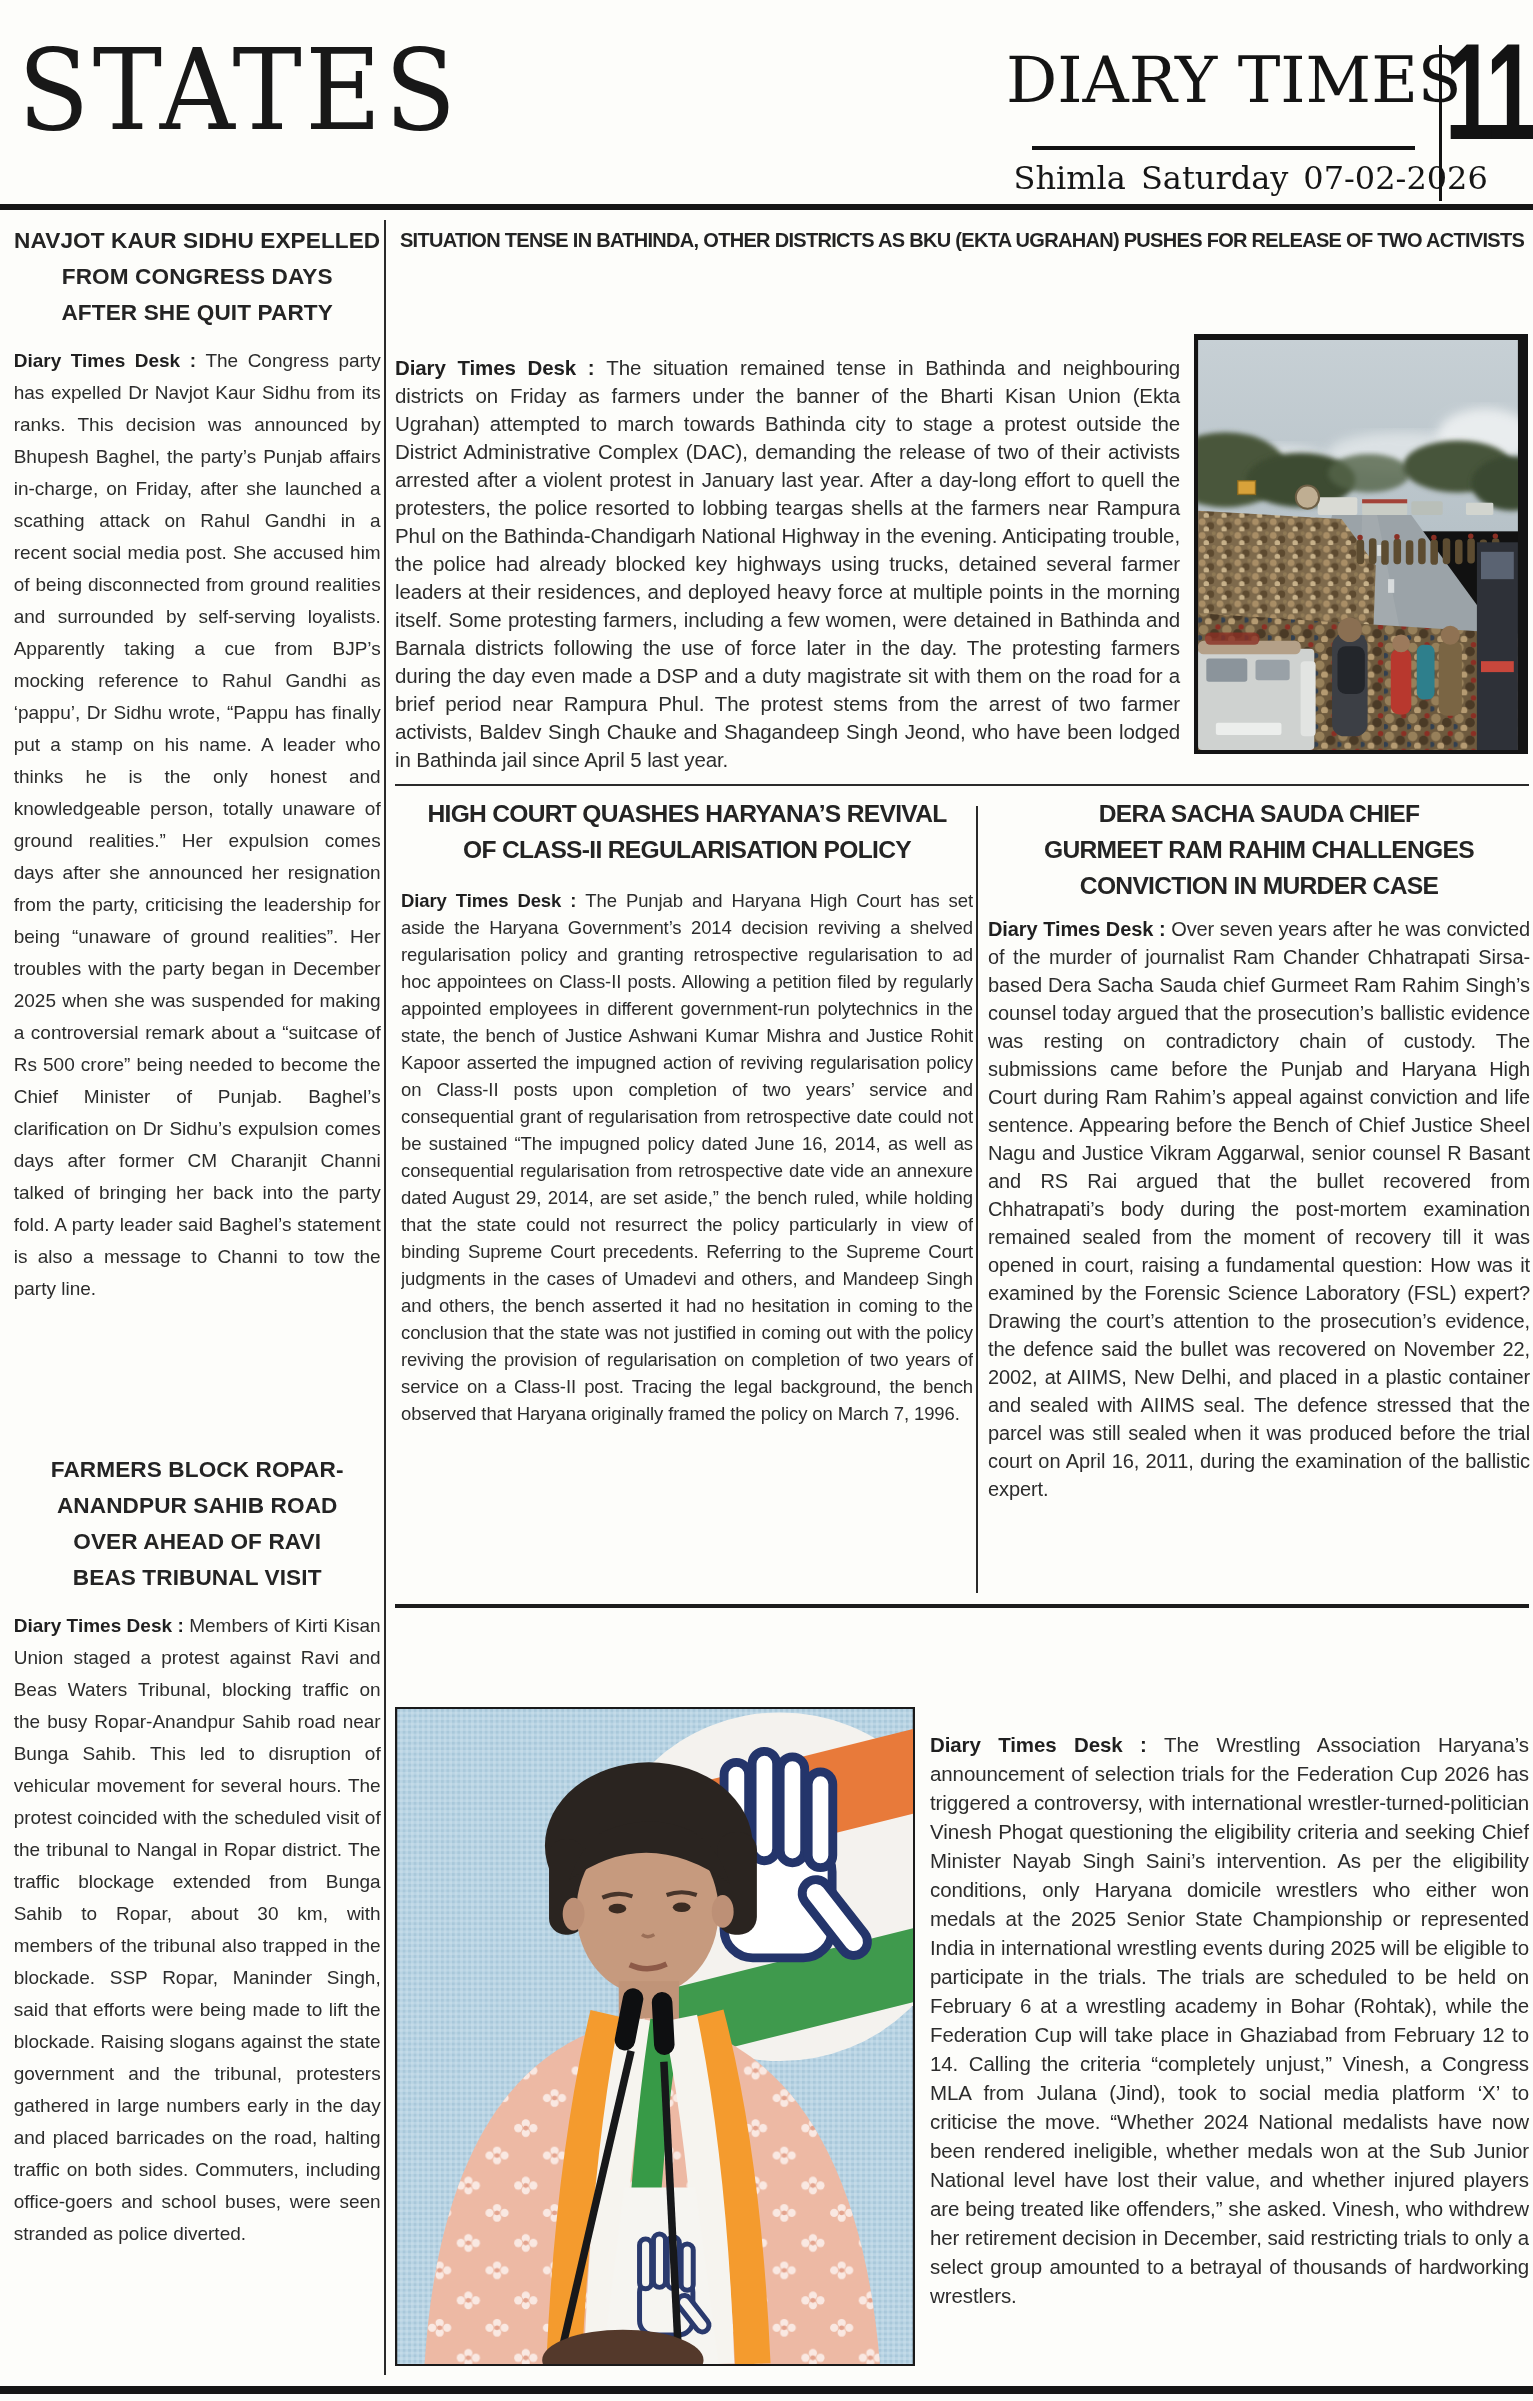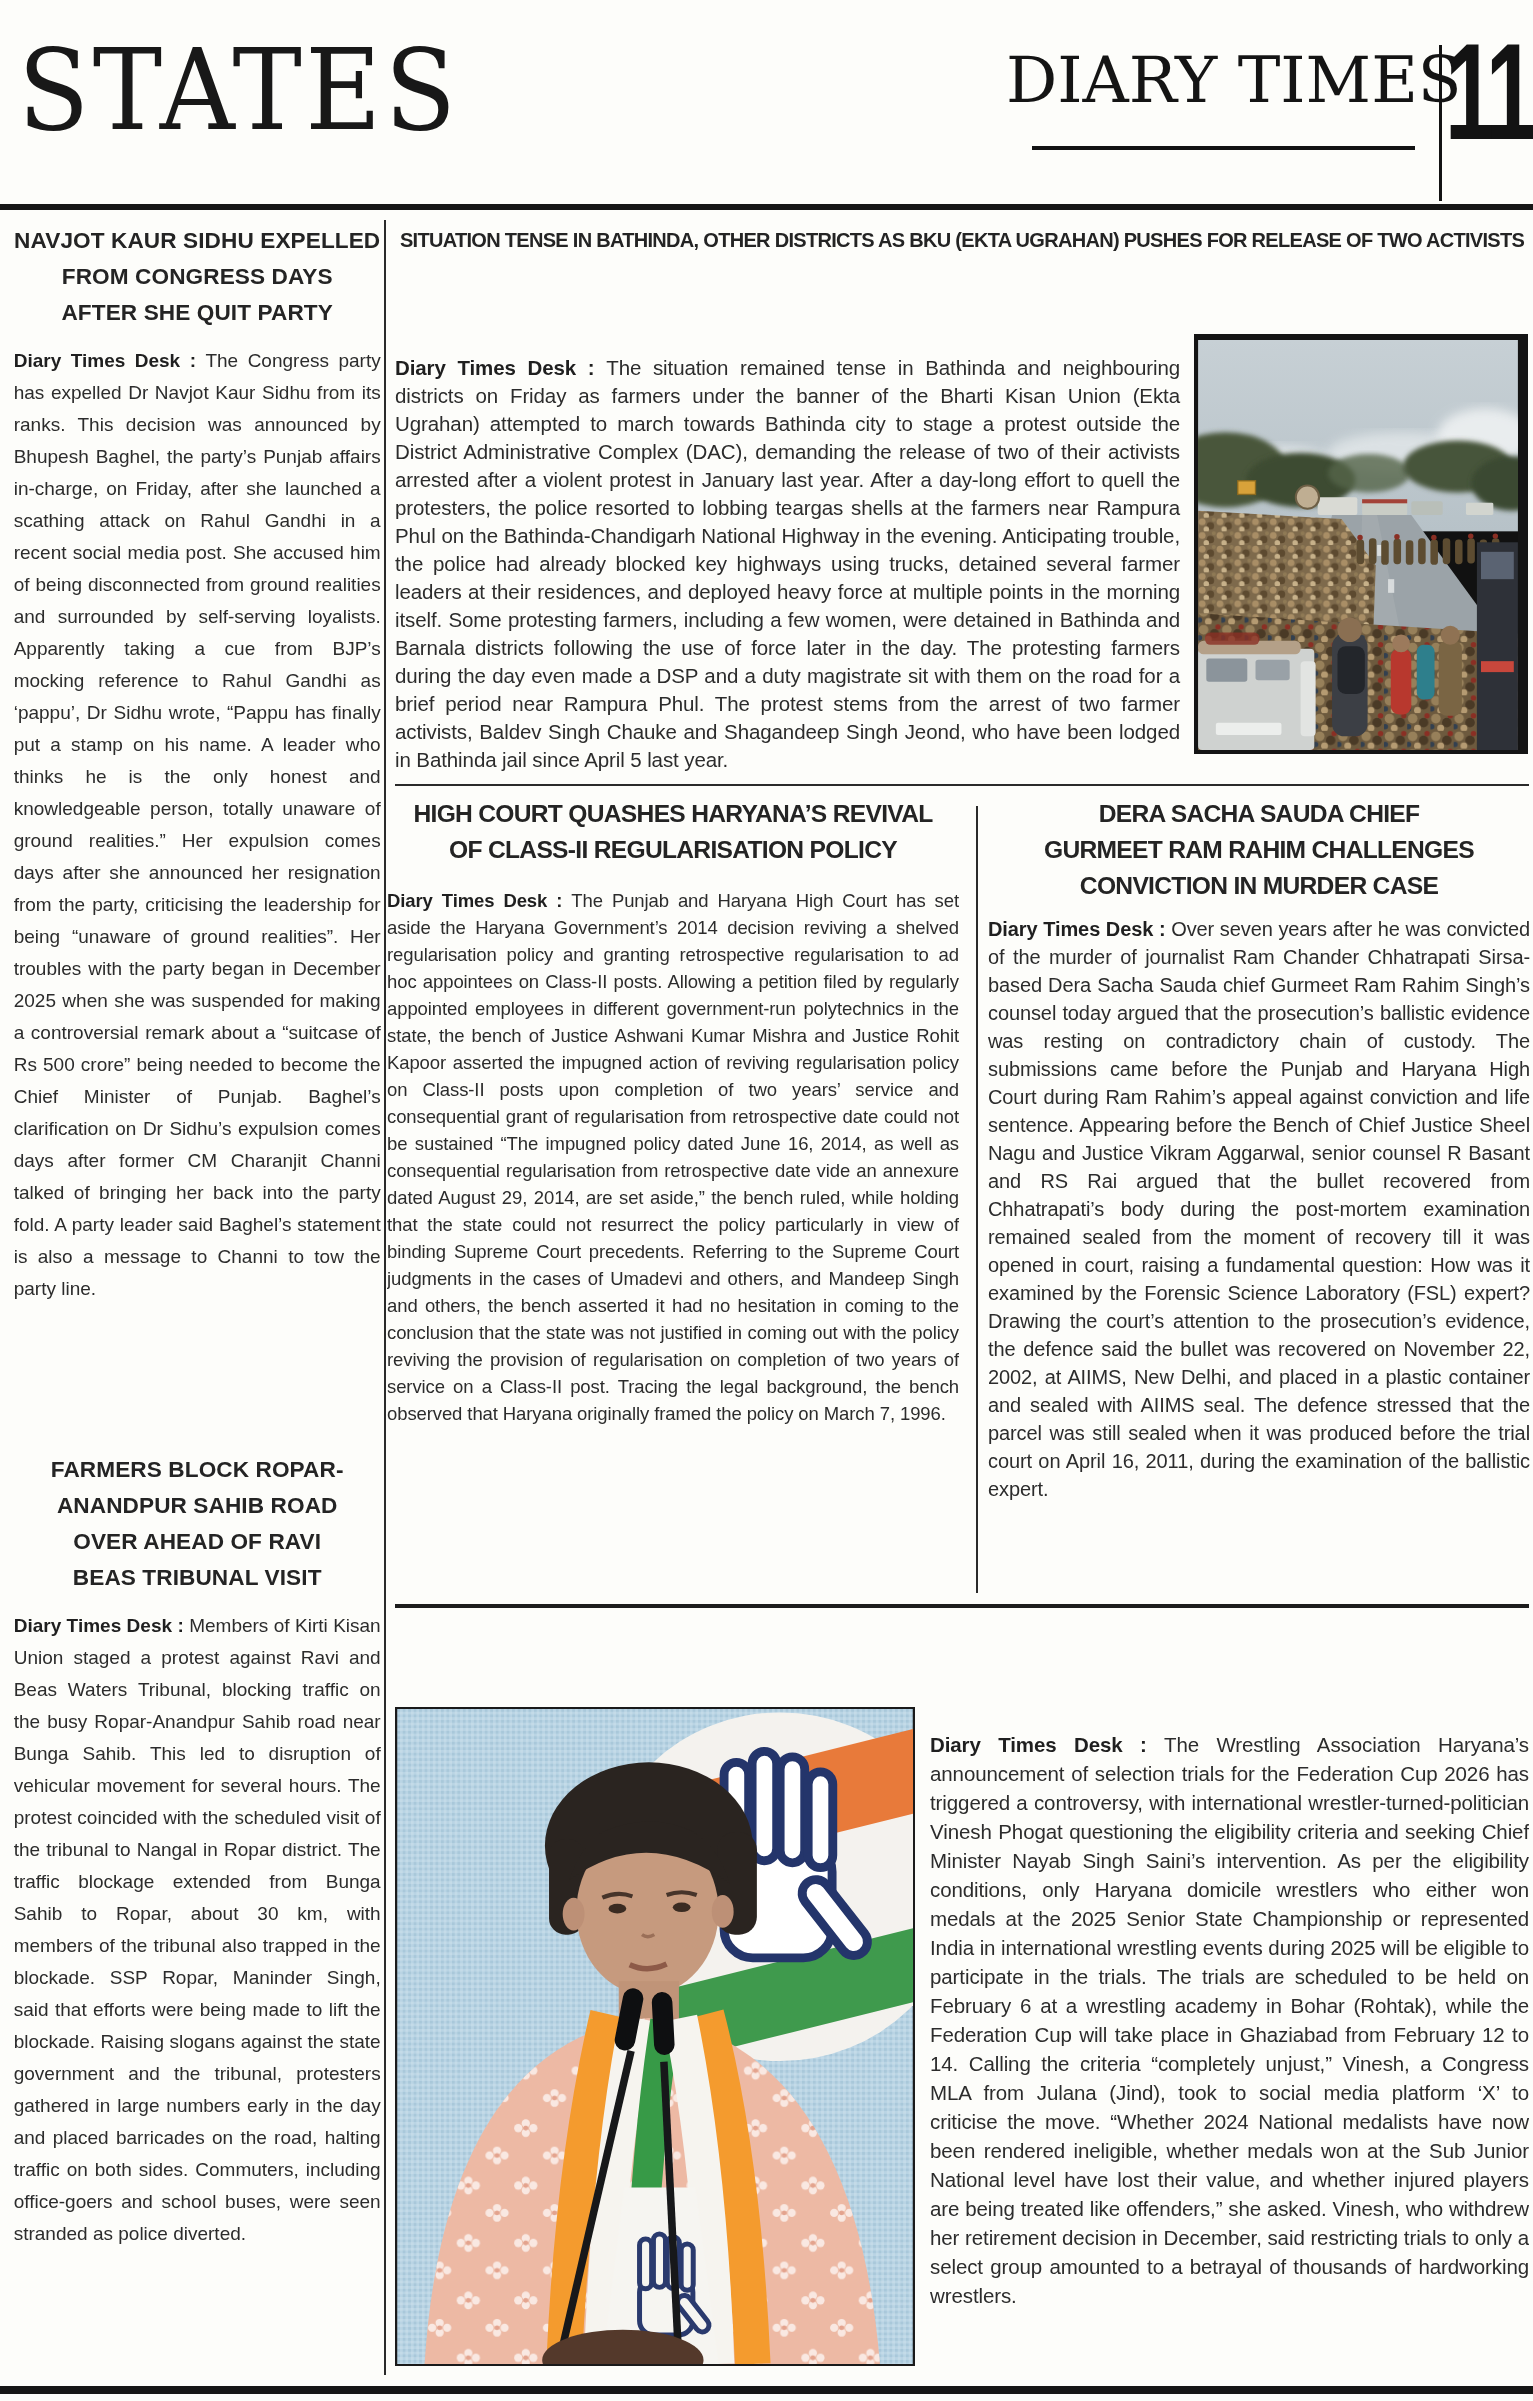--- a/index.html
+++ b/index.html
@@ -57,38 +57,41 @@
   .bt-c    { font-size:20.5px; line-height:28px; letter-spacing:-0.1px; }
   .bt-d    { font-size:18.5px; line-height:27px; letter-spacing:-0.1px; }
   .bt-e    { font-size:20px; line-height:28px; letter-spacing:-0.1px; margin-top:11px; }
   .bt-f    { font-size:20.5px; line-height:29px; letter-spacing:-0.1px; }
 
   #art-sidhu     { left:13.7px;  top:223px;  width:367px; height:1195px; }
   #art-farmers   { left:13.7px;  top:1452px; width:367px; height:925px; }
   #art-bathinda  { left:395px; top:220px;  width:1134px; height:560px; }
   #bathinda-body { position:absolute; left:0; top:94px; width:785px;margin-top:40px; }
   #bathinda-photo{ position:absolute; right:1.4px; top:114px; }
-  #art-highcourt { left:387px; top:796px; width:572px; height:800px; }
+  #art-highcourt { left:401px; top:796px; width:572px; height:800px; }
   #art-dera      { left:988px;top:796px; width:542px; height:800px; }
   #art-federation{ left:395px; top:1615px; width:1134px; height:761px; }
   #federation-photo { position:absolute; left:0; top:92px; }
   #federation-body  { position:absolute; left:535px; top:94px; width:599px; }
 
   .photo-frame { background:#111; line-height:0; }
   #bathinda-photo svg   { border:4.8px solid #141414; border-right-width:10.3px; border-top-width:6.8px; }
   #federation-photo svg { border:2.1px solid #1a1a1a; }
 </style>
 </head>
 <body>
 
 <div class="page">
 
   <div class="abs section-title">STATES</div>
   <div class="abs paper-name">DIARY TIMES</div>
   <div class="abs masthead-rule"></div>
+  <div class="abs dateline">
+    <span>Shimla</span><span>Saturday</span><span>07-02-2026</span>
+  </div>
   <div class="abs masthead-vrule"></div>
   <div class="abs page-number">11</div>
   <div class="abs top-bar"></div>
 
   <div class="abs vrule-left"></div>
   <div class="abs hrule-mid1"></div>
   <div class="abs vrule-mid"></div>
   <div class="abs hrule-mid2"></div>
   <div class="abs bottom-bar"></div>
 

